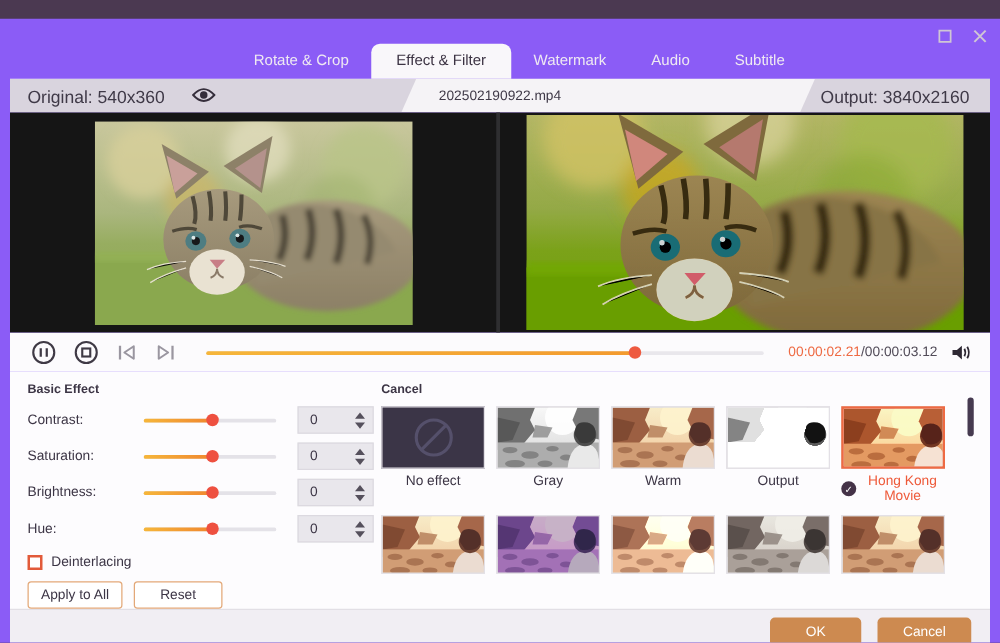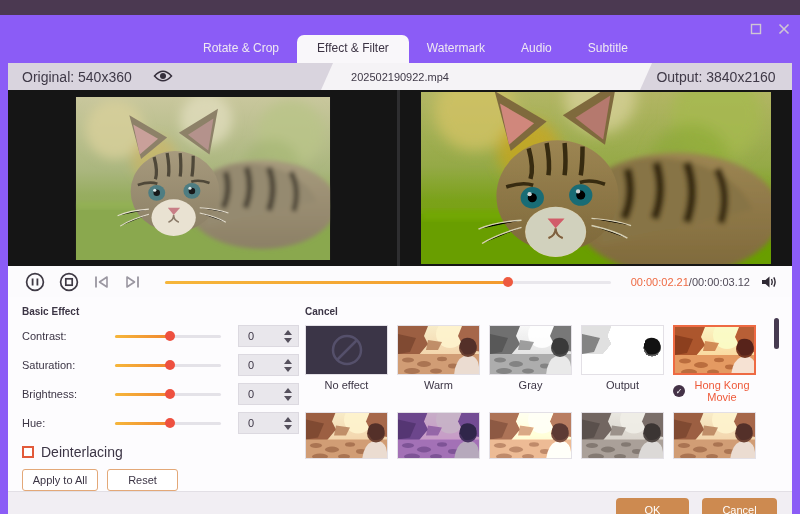--- a/index.html
+++ b/index.html
@@ -57,21 +57,21 @@
   .fx-fill { position:absolute; top:4px; left:0; width:52%; height:3px; border-radius:2px; background:linear-gradient(90deg,#f6b63a,#f0862f); }
   .fx-handle { position:absolute; top:0; left:52%; width:10px; height:10px; margin-left:-5px; border-radius:50%; background:#ee5040; }
   .spin { margin-left:17px; width:61px; height:22px; background:#e9e7ec; border:1px solid #dcd9e0; display:flex; align-items:center; position:relative; }
   .spin-val { font-size:11px; color:#3c3545; margin-left:9px; }
   .spin-arrows { position:absolute; right:6px; top:0; height:100%; display:flex; flex-direction:column; justify-content:center; gap:3px; }
   .arr { width:0; height:0; border-left:4px solid transparent; border-right:4px solid transparent; cursor:pointer; }
   .arr-up { border-bottom:5px solid #55505c; }
   .arr-dn { border-top:5px solid #55505c; }
   .deint { display:flex; align-items:center; margin:10px 0 9px; cursor:pointer; }
   .checkbox { width:12px; height:12px; border:2px solid #e25a3a; background:#fff; margin-right:7px; }
-  .deint-label { font-size:14px; color:#3c3545; }
+  .deint-label { font-size:11px; color:#3c3545; }
   .btn-row { display:flex; gap:9px; }
   .obtn { height:22px; background:#fff; border:1px solid #e3a878; border-radius:3px; font-size:11px; color:#3c3545; cursor:pointer; font-family:Liberation Sans, sans-serif; }
   .obtn.apply { width:76px; } .obtn.reset { width:71px; }
 
   
   .filters-panel { flex:1; padding:9px 40px 0 5px; position:relative; }
   .tiles { display:flex; gap:9px; margin-bottom:2px; }
   .tile { width:83px; cursor:pointer; }
   .thumb { width:83px; height:50px; border:1px solid #e3e0e6; overflow:hidden; position:relative; background:#ddd; }
   .thumb svg { display:block; }
@@ -379,33 +379,33 @@
           <div class="thumb noeffect">
             <svg width="40" height="40" viewBox="0 0 40 40">
                 <circle cx="20" cy="20" r="14" fill="none" stroke="#55506b" stroke-width="2.5"></circle>
                 <path d="M10.5 29.5 L29.5 10.5" stroke="#55506b" stroke-width="2.5"></path>
               </svg>
           </div>
           <div class="tile-label">No effect</div>
         </div>
         <div class="tile">
           <div class="thumb">
+              <svg class="f-gray" width="83" height="50" viewBox="0 0 83 50">
+                <use href="#canyon-scene"></use>
+              </svg>
+            </div>
+          <div class="tile-label">Gray</div>
+        </div>
+        <div class="tile">
+          <div class="thumb">
               <svg class="f-warm" width="83" height="50" viewBox="0 0 83 50">
                 <use href="#canyon-scene"></use>
               </svg>
             </div>
           <div class="tile-label">Warm</div>
-        </div>
-        <div class="tile">
-          <div class="thumb">
-              <svg class="f-gray" width="83" height="50" viewBox="0 0 83 50">
-                <use href="#canyon-scene"></use>
-              </svg>
-            </div>
-          <div class="tile-label">Gray</div>
         </div>
         <div class="tile">
           <div class="thumb">
               <svg class="f-sketch" width="83" height="50" viewBox="0 0 83 50">
                 <use href="#canyon-scene"></use>
               </svg>
             </div>
           <div class="tile-label">Output</div>
         </div>
         <div class="tile selected">

